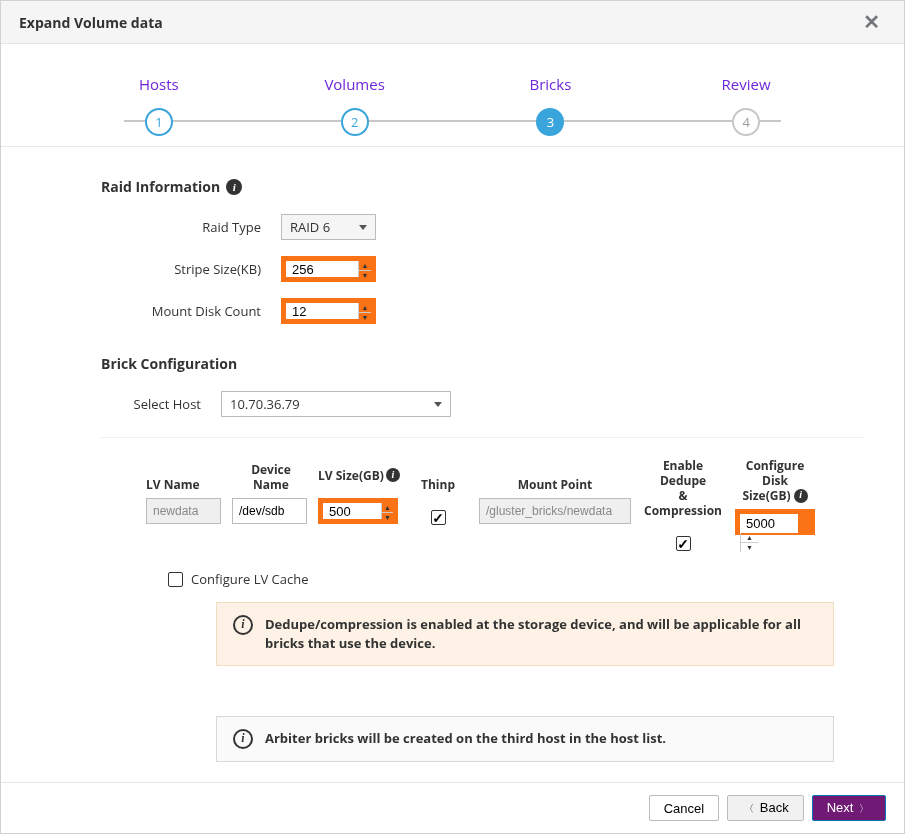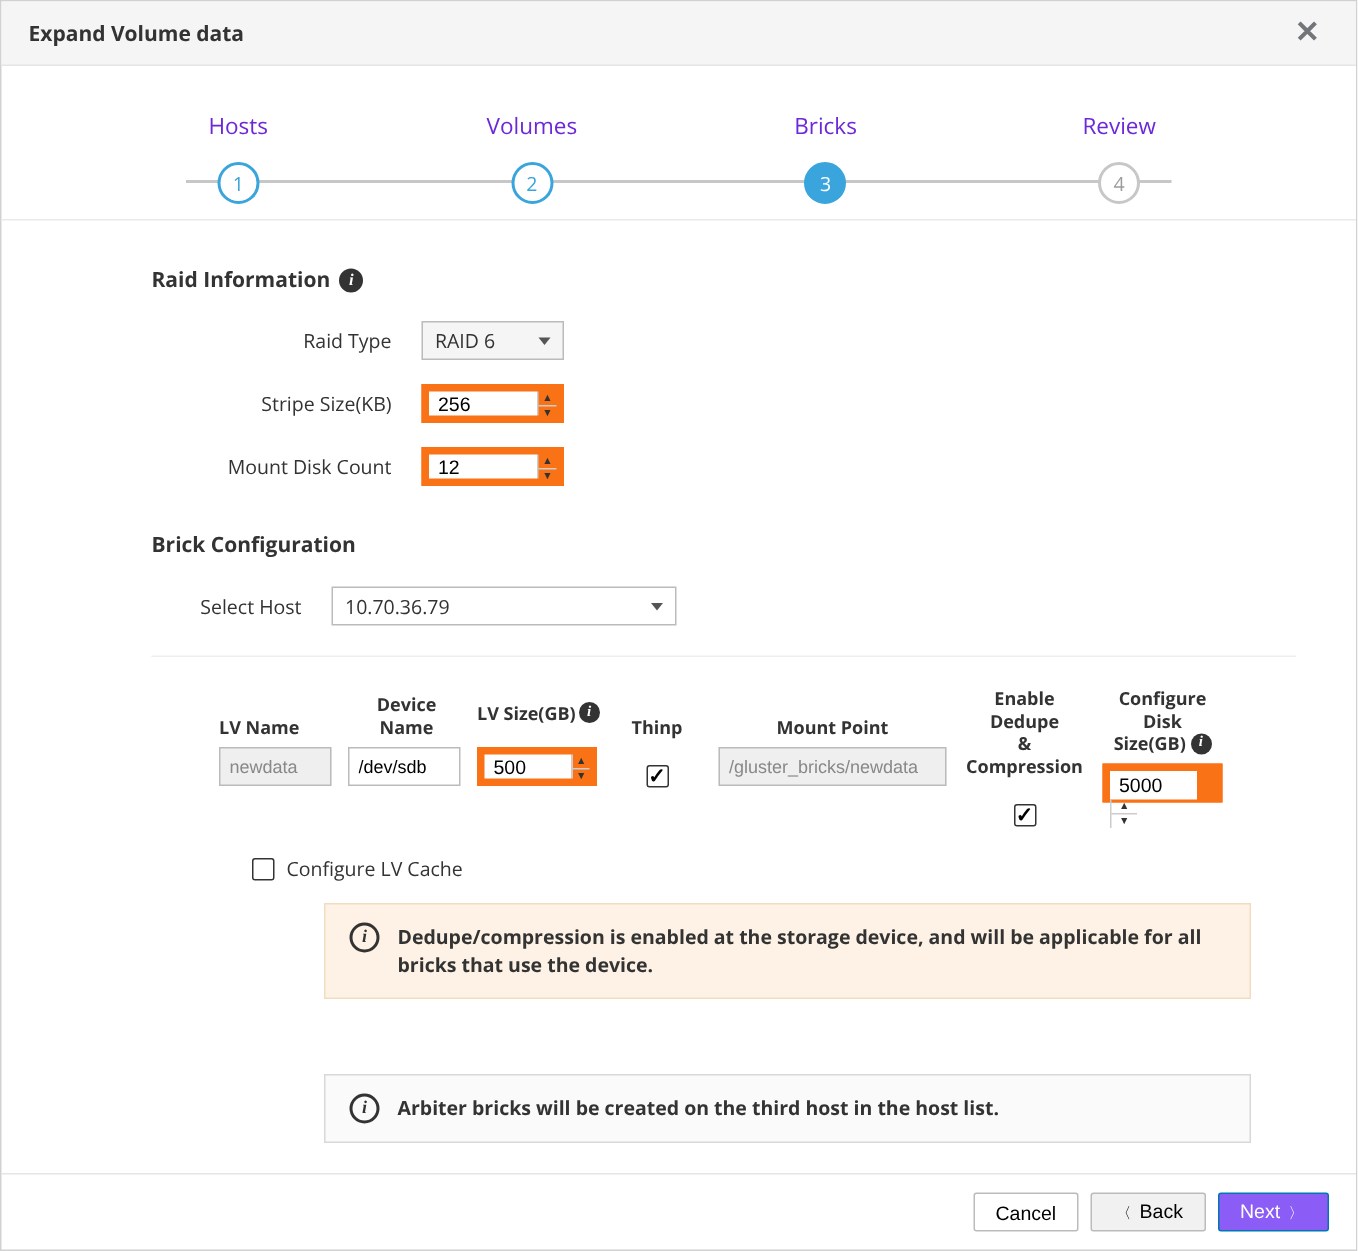--- a/index.html
+++ b/index.html
@@ -175,21 +175,21 @@
   .modal-footer {
     border-top: 1px solid #e5e5e5; padding: 12px 18px;
     display: flex; justify-content: flex-end; gap: 8px;
   }
   .btn {
     padding: 4px 14px; font-size: 13px; border-radius: 2px;
     cursor: pointer; border: 1px solid #bbb; background: #fff;
   }
   .btn.default { background: #f1f1f1; }
   .btn.primary {
-    background: #8b5cf6; border-color: #0077b3; color: #fff;
+    background: #701a75; border-color: #0077b3; color: #fff;
   }
   .btn .chev { font-size: 10px; margin: 0 2px; }
 </style>
 </head>
 <body>
 
 <div class="modal">
 
   <div class="modal-header">
     <div class="modal-title">Expand Volume data</div>

